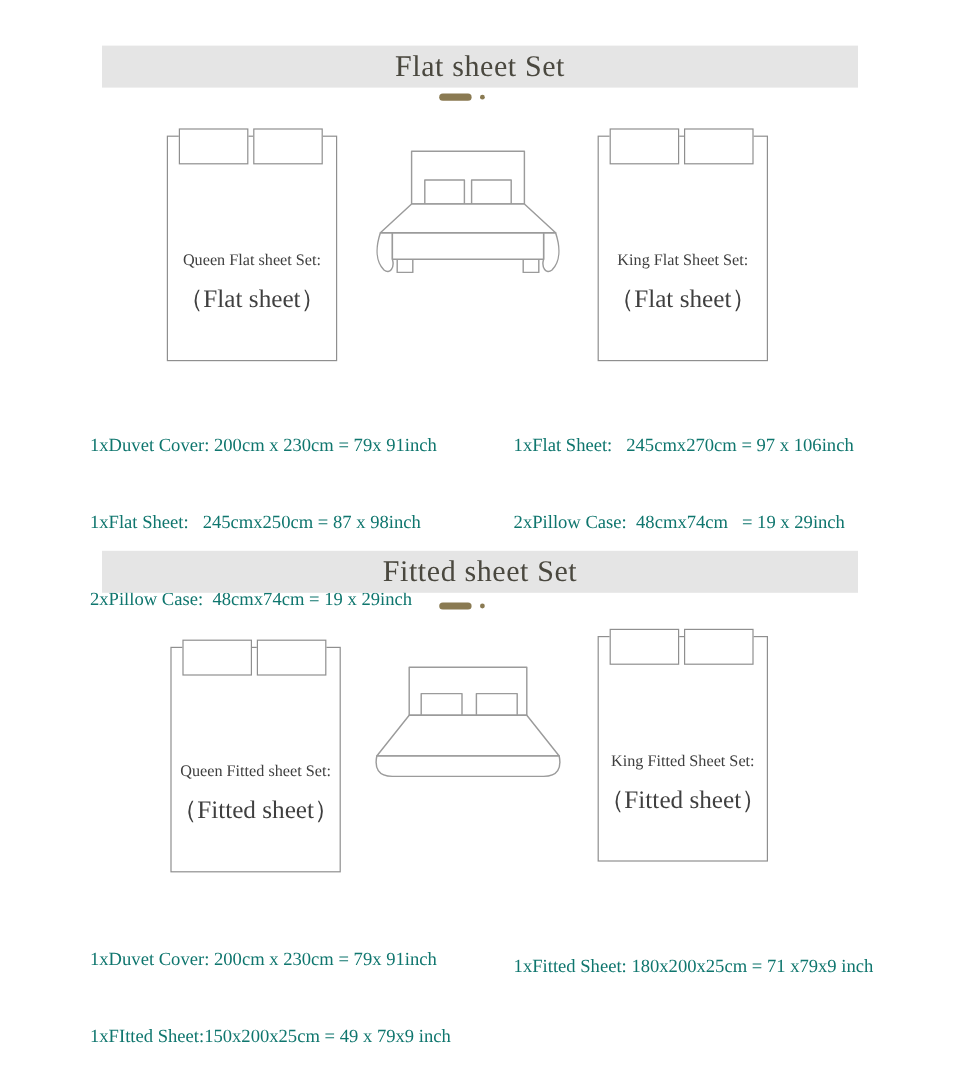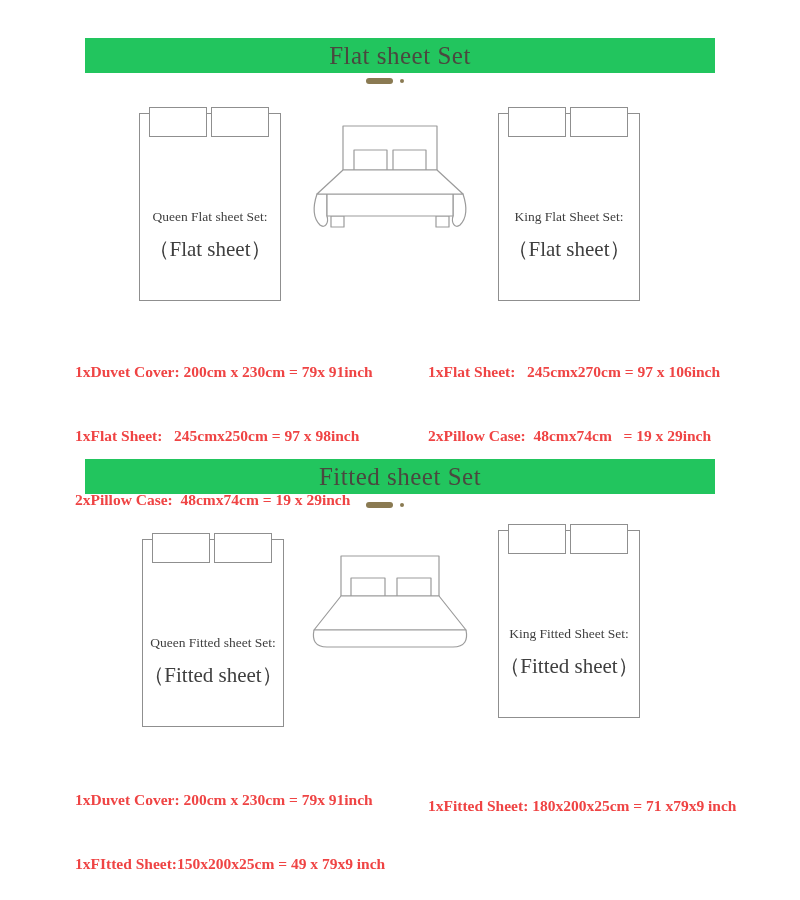--- a/index.html
+++ b/index.html
@@ -2,37 +2,37 @@
 <html><head>
 <meta charset="utf-8">
 <style>
   * { margin:0; padding:0; box-sizing:border-box; }
   html,body { background:#ffffff; }
   body { width:800px; height:900px; font-family:"Liberation Serif","DejaVu Serif",serif; }
   .canvas { position:relative; width:800px; height:900px; background:#ffffff; overflow:hidden; }
 
   .section-header {
     position:absolute; left:85px; width:630px; height:35px;
-    background:#22c55e; text-align:center; line-height:35px;
+    background:#e5e5e5; text-align:center; line-height:35px;
     font-size:25px; color:#4a483f; letter-spacing:0.5px;
   }
   .ornament-dash { position:absolute; width:27px; height:6px; border-radius:3px; background:#8a7a52; }
   .ornament-dot  { position:absolute; width:4px;  height:4px; border-radius:50%;  background:#8a7a52; }
 
   .diagram { position:absolute; width:142px; height:194px; }
   .sheet-rect { position:absolute; left:0; right:0; top:6px; bottom:0; border:1.5px solid #8f8f8f; background:#ffffff; }
   .pillow { position:absolute; top:0; width:58px; height:30px; border:1.5px solid #8f8f8f; background:#ffffff; }
   .pillow.p-left  { left:10px; }
   .pillow.p-right { left:72px; }
   .diag-label1 { position:absolute; left:-10px; right:-10px; top:102px; text-align:center; font-size:13.5px; color:#3f3f3f; }
   .diag-label2 { position:absolute; left:-10px; right:-10px; top:128px; text-align:center; font-size:21px;  color:#3f3f3f; }
 
   .bed-icon { position:absolute; }
 
-  .spec-col { position:absolute; font-size:15.5px; color:#ef4444; white-space:pre;font-weight:bold; }
+  .spec-col { position:absolute; font-size:15.5px; color:#0f766e; white-space:pre; }
   .spec-line { height:28px; line-height:28px; }
 </style>
 </head>
 <body>
 
 <div class="canvas">
 
   <div class="section-header" style="top:38px">Flat sheet Set</div>
   <div class="ornament-dash" style="left:366px;top:78px"></div>
   <div class="ornament-dot" style="left:400px;top:79px"></div>
@@ -62,21 +62,21 @@
   <div class="diagram" style="left:498px;top:107px">
     <div class="sheet-rect"></div>
     <div class="pillow p-left"></div>
     <div class="pillow p-right"></div>
     <div class="diag-label1">King Flat Sheet Set:</div>
     <div class="diag-label2">（Flat sheet）</div>
   </div>
 
   <div class="spec-col" style="left:75px;top:322px">
     <div class="spec-line">1xDuvet Cover: 200cm x 230cm = 79x 91inch</div>
-    <div class="spec-line">1xFlat Sheet:   245cmx250cm = 97 x 98inch</div>
+    <div class="spec-line">1xFlat Sheet:   245cmx250cm = 87 x 98inch</div>
     <div class="spec-line">2xPillow Case:  48cmx74cm = 19 x 29inch</div>
   </div>
   <div class="spec-col" style="left:428px;top:322px">
     <div class="spec-line">1xFlat Sheet:   245cmx270cm = 97 x 106inch</div>
     <div class="spec-line">2xPillow Case:  48cmx74cm   = 19 x 29inch</div>
   </div>
 
   <div class="section-header" style="top:459px">Fitted sheet Set</div>
   <div class="ornament-dash" style="left:366px;top:502px"></div>
   <div class="ornament-dot" style="left:400px;top:503px"></div>

